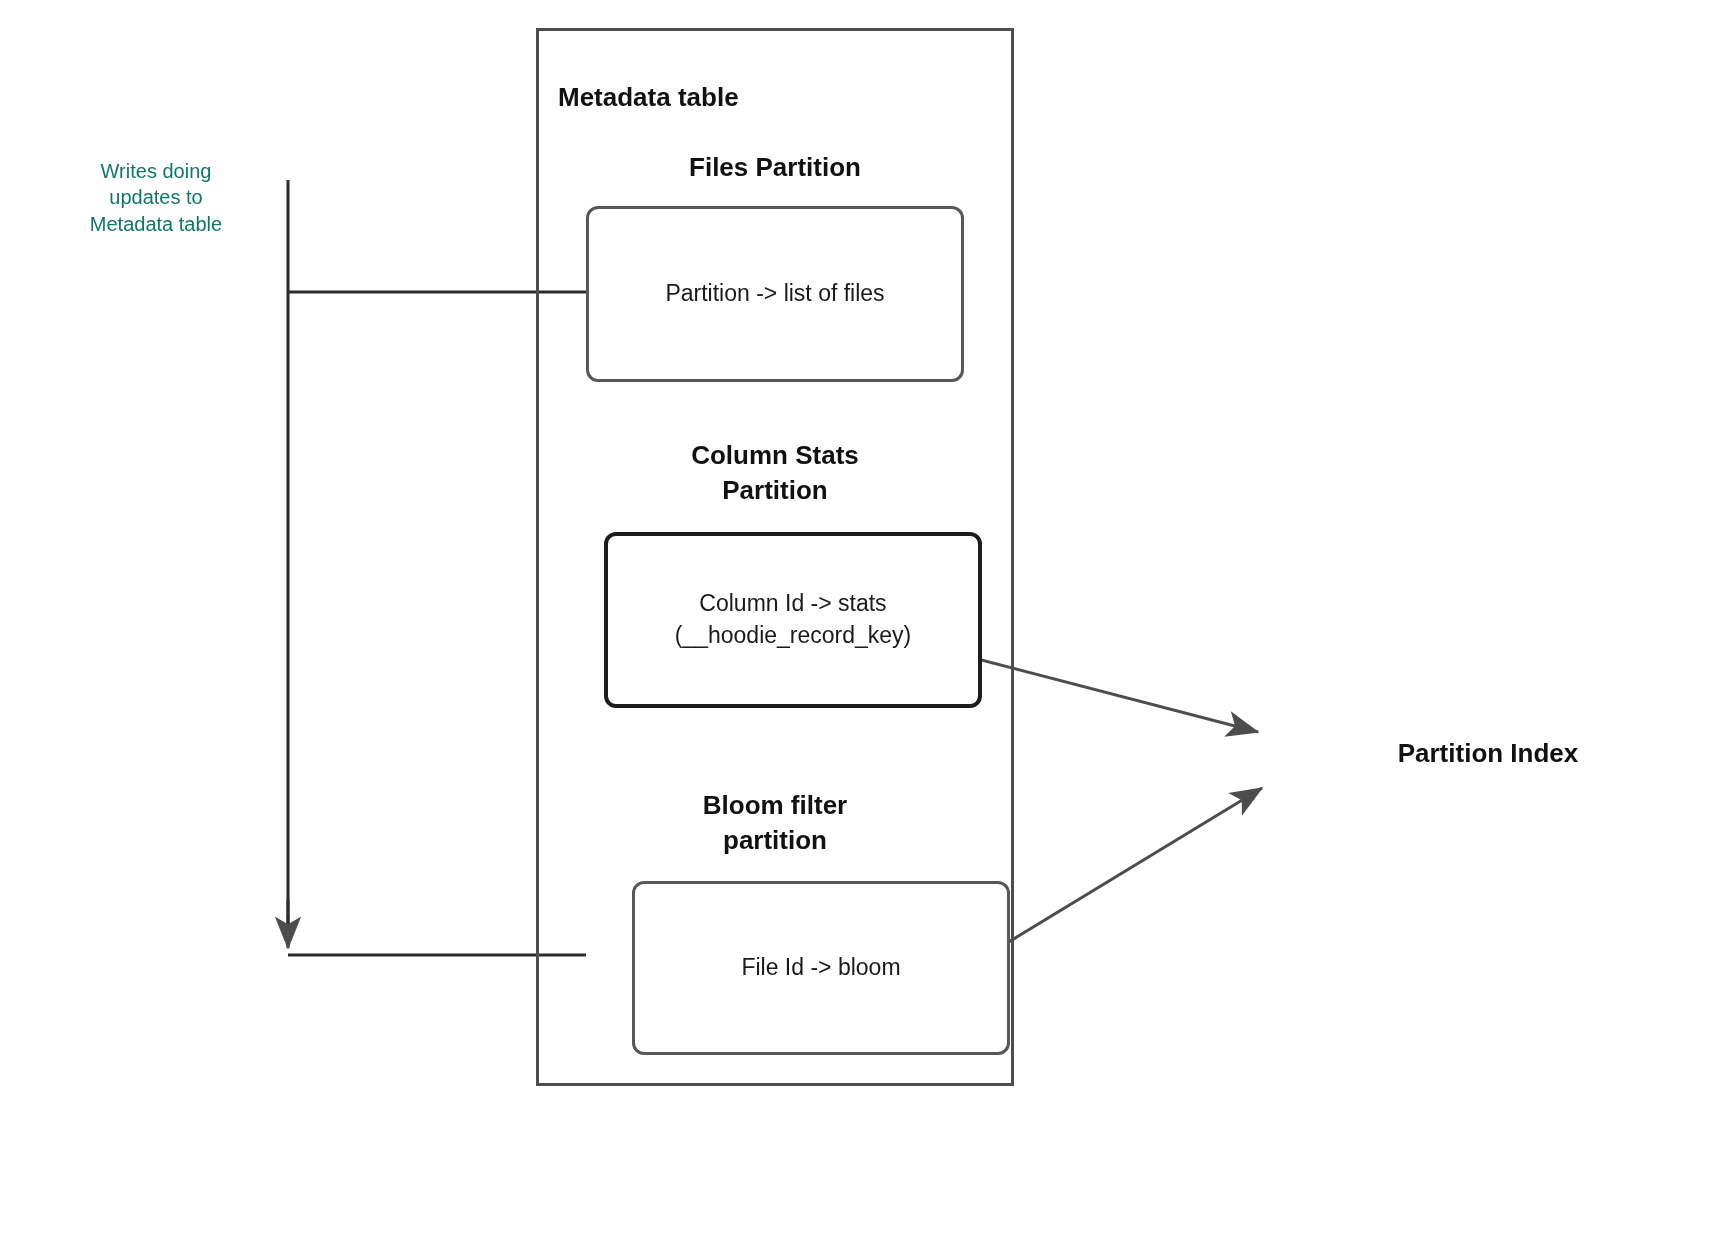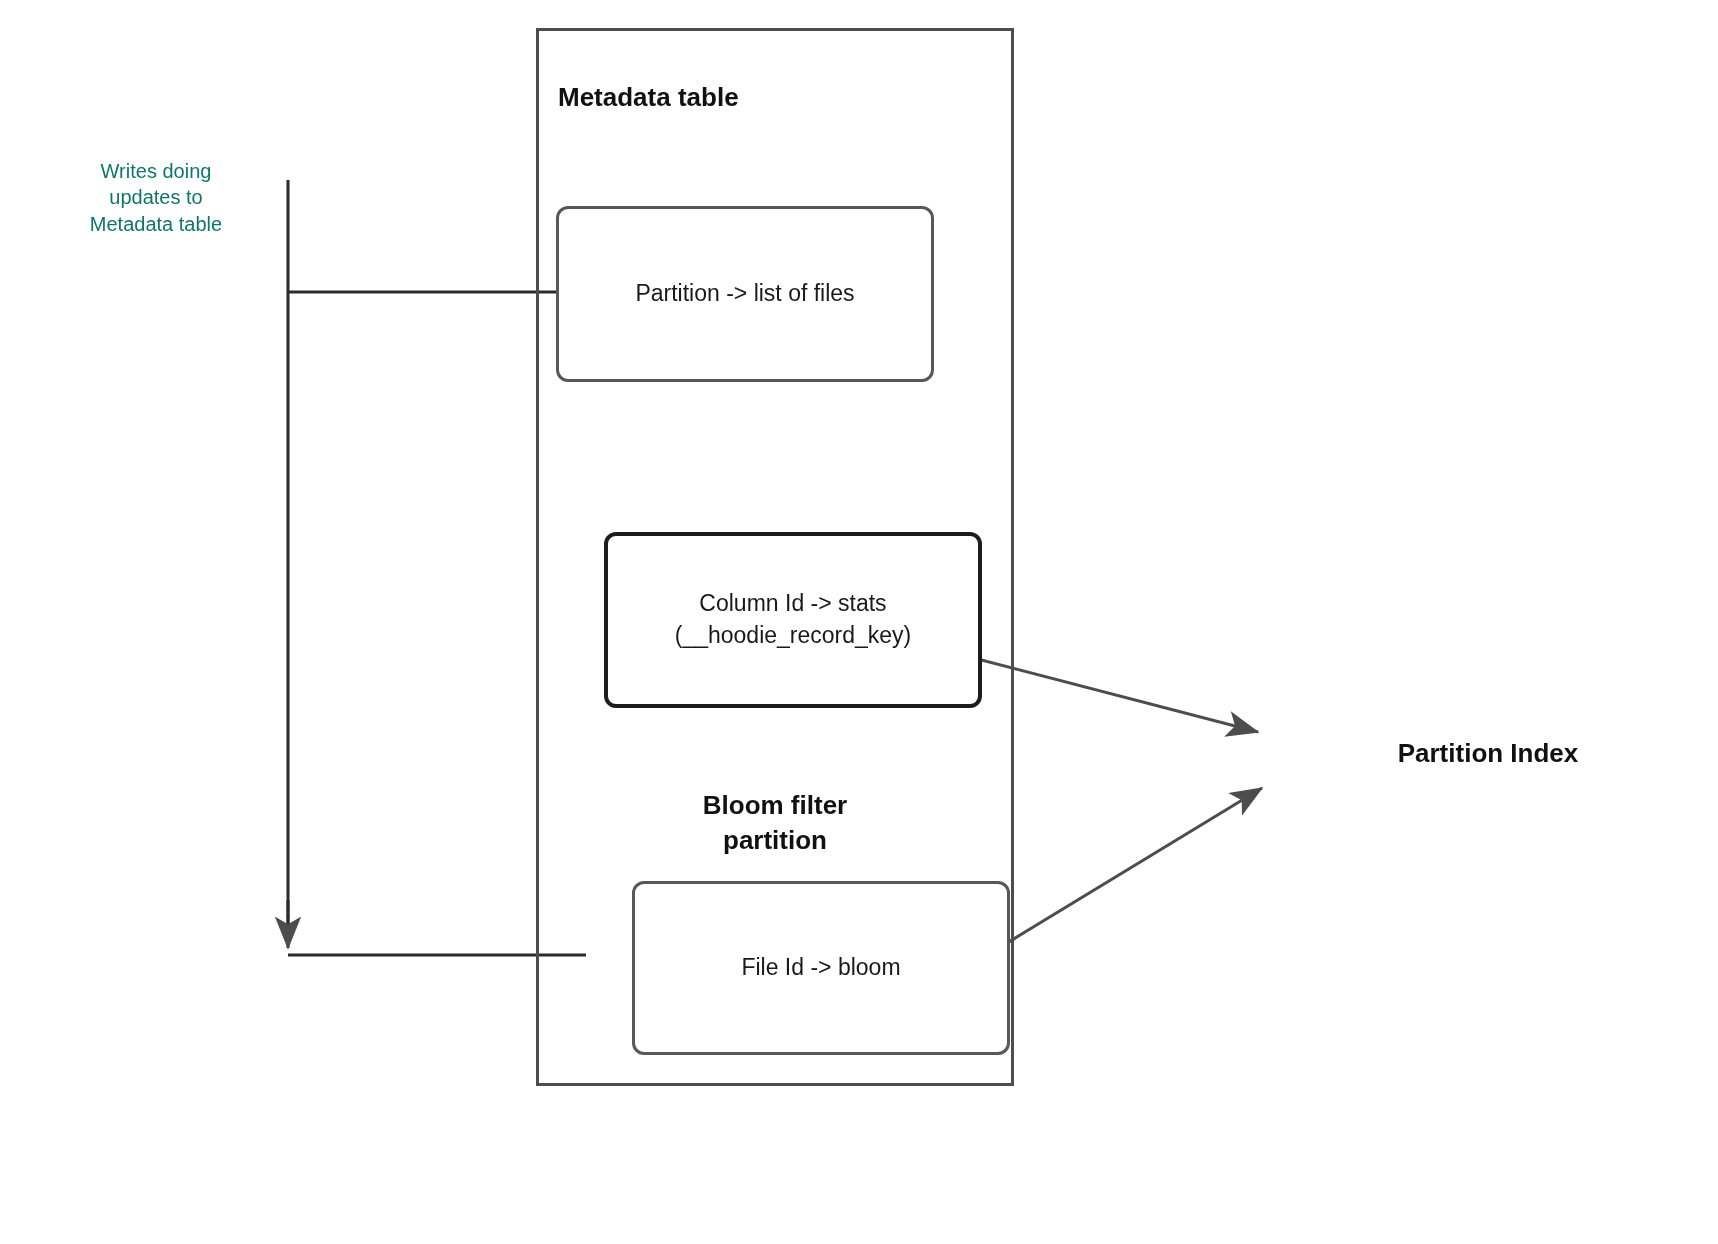--- a/index.html
+++ b/index.html
@@ -79,21 +79,21 @@
     text-align: center;
   }
   .inner-box .label {
     font-size: 23px;
     color: #1a1a1a;
     line-height: 1.38;
     white-space: pre-line;
     padding: 0 10px;
   }
   #files-box {
-    left: 556px; top: 206px; width: 378px; height: 176px;
+    left: 586px; top: 206px; width: 378px; height: 176px;
     border: 3px solid #585858;
   }
   #colstats-box {
     left: 604px; top: 532px; width: 378px; height: 176px;
     border: 4px solid #1d1d1d;
   }
   #bloom-box {
     left: 586px; top: 881px; width: 378px; height: 174px;
     border: 3px solid #585858;
     margin-left: 46px;
@@ -152,24 +152,27 @@
     </g>
   </svg>
 
   <div class="txt" id="writes-label">Writes doing
 updates to
 Metadata table</div>
 
   <div class="outer-box"></div>
   <div class="outer-title">Metadata table</div>
 
+  <div class="sec-title" id="files-partition-title">Files Partition</div>
   <div class="inner-box" id="files-box">
     <span class="label">Partition -&gt; list of files</span>
   </div>
 
+  <div class="sec-title" id="colstats-partition-title">Column Stats
+Partition</div>
   <div class="inner-box" id="colstats-box">
     <span class="label">Column Id  -&gt; stats
 (__hoodie_record_key)</span>
   </div>
 
   <div class="sec-title" id="bloom-partition-title">Bloom filter
 partition</div>
   <div class="inner-box" id="bloom-box">
     <span class="label">File Id -&gt; bloom</span>
   </div>

